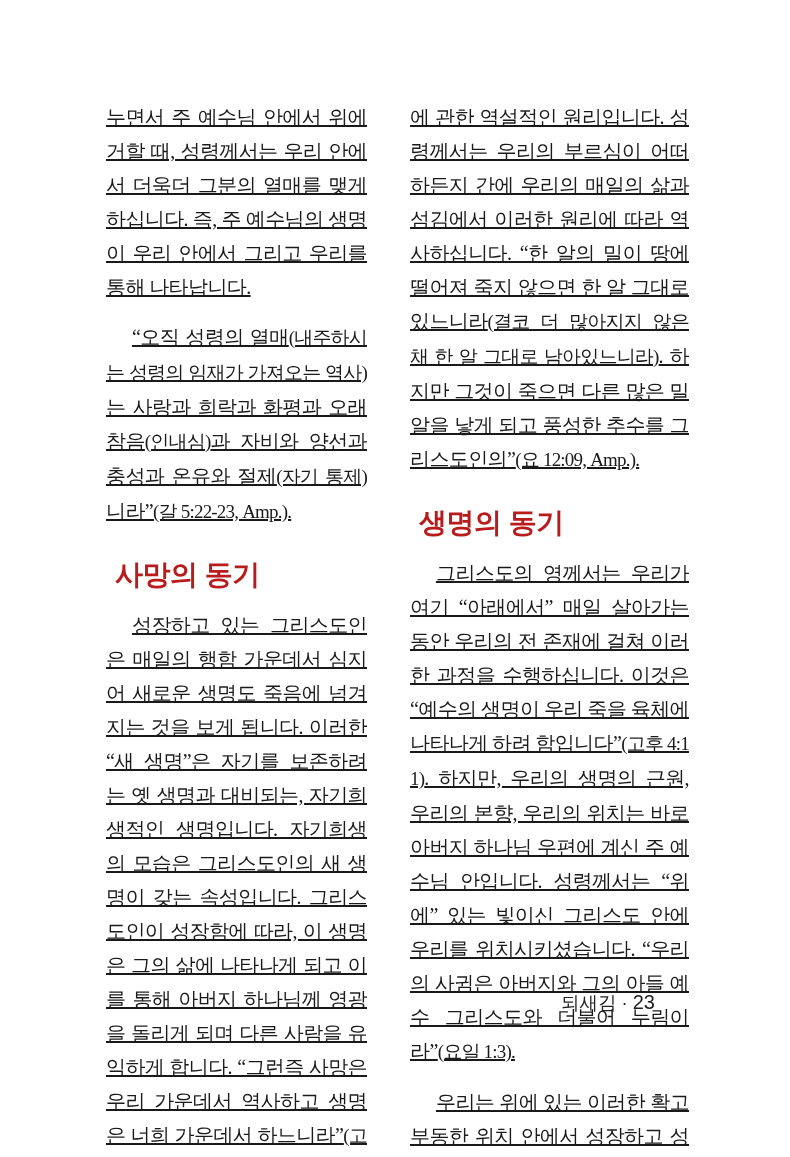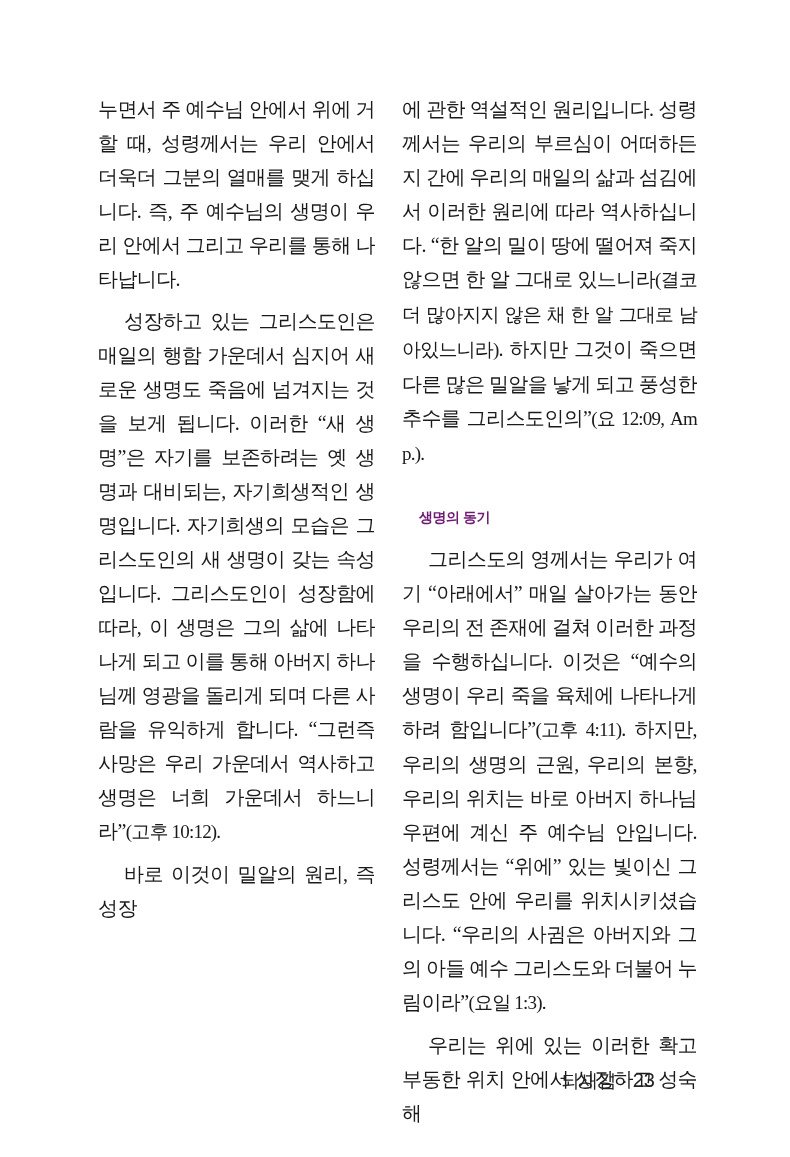--- a/index.html
+++ b/index.html
@@ -24,62 +24,65 @@
     position: absolute;
     left: 90px;
     top: 84px;
     display: flex;
     gap: 11px;
   }
   .column { }
   .column-left  { width: 293px; }
   .column-right { width: 311px; }
   .para {
-    margin: 8px;
+    margin: 16px;
     font-size: 20px;
     line-height: 34px;
     text-align: justify;
     word-break: break-all;
     letter-spacing: -0.6px;
+    text-decoration: underline;
   }
   .para.indent { text-indent: 26px; }
   .seg-small {
     font-size: 19px;
     letter-spacing: -0.8px;
   }
   .section-heading {
     font-family: "Liberation Sans", "DejaVu Sans", sans-serif;
-    font-size: 14px;
+    font-size: 28px;
     font-weight: 700;
     line-height: 34px;
-    color: #701a75;
+    color: #b91c1c;
     margin: 29px 0 3px 0;
     padding-left: 25px;
     text-align: left;
     letter-spacing: -0.5px;
   }
   .footer {
     position: absolute;
-    top: 1068px;
+    top: 990px;
     right: 135px;
     font-family: "Liberation Sans", "DejaVu Sans", sans-serif;
     font-size: 18.5px;
     color: #222222;
     white-space: nowrap;
   }
   .footer .separator { padding: 0 5px; }
   .footer .page-number { font-size: 20px; }
 </style>
 </head>
 <body style="background: rgb(255, 255, 255); color: rgb(26, 26, 26);">
 
 <div class="page">
   <div class="columns" id="columns-root">
       <div class="column column-left">
         <p class="para"><span class="seg">누면서 주 예수님 안에서 위에 거할 때, 성령께서는 우리 안에서 더욱더 그분의 열매를 맺게 하십니다. 즉, 주 예수님의 생명이 우리 안에서 그리고 우리를 통해 나타납니다.</span></p>
+        <p class="para indent"><span class="seg">“오직 성령의 열매</span><span class="seg seg-small">(내주하시는 성령의 임재가 가져오는 역사)</span><span class="seg">는 사랑과 희락과 화평과 오래 참음</span><span class="seg seg-small">(인내심)</span><span class="seg">과 자비와 양선과 충성과 온유와 절제</span><span class="seg seg-small">(자기 통제)</span><span class="seg">니라”</span><span class="seg seg-small">(갈 5:22-23, Amp.).</span></p>
+        <h2 class="section-heading">사망의 동기</h2>
         <p class="para indent"><span class="seg">성장하고 있는 그리스도인은 매일의 행함 가운데서 심지어 새로운 생명도 죽음에 넘겨지는 것을 보게 됩니다. 이러한 “새 생명”은 자기를 보존하려는 옛 생명과 대비되는, 자기희생적인 생명입니다. 자기희생의 모습은 그리스도인의 새 생명이 갖는 속성입니다. 그리스도인이 성장함에 따라, 이 생명은 그의 삶에 나타나게 되고 이를 통해 아버지 하나님께 영광을 돌리게 되며 다른 사람을 유익하게 합니다. “그런즉 사망은 우리 가운데서 역사하고 생명은 너희 가운데서 하느니라”</span><span class="seg seg-small">(고후 10:12).</span></p>
         <p class="para indent"><span class="seg">바로 이것이 밀알의 원리, 즉 성장</span></p>
       </div>
       <div class="column column-right">
         <p class="para"><span class="seg">에 관한 역설적인 원리입니다. 성령께서는 우리의 부르심이 어떠하든지 간에 우리의 매일의 삶과 섬김에서 이러한 원리에 따라 역사하십니다. “한 알의 밀이 땅에 떨어져 죽지 않으면 한 알 그대로 있느니라</span><span class="seg seg-small">(결코 더 많아지지 않은 채 한 알 그대로 남아있느니라)</span><span class="seg">. 하지만 그것이 죽으면 다른 많은 밀알을 낳게 되고 풍성한 추수를 그리스도인의”</span><span class="seg seg-small">(요 12:09, Amp.).</span></p>
         <h2 class="section-heading">생명의 동기</h2>
         <p class="para indent"><span class="seg">그리스도의 영께서는 우리가 여기 “아래에서” 매일 살아가는 동안 우리의 전 존재에 걸쳐 이러한 과정을 수행하십니다. 이것은 “예수의 생명이 우리 죽을 육체에 나타나게 하려 함입니다”</span><span class="seg seg-small">(고후 4:11)</span><span class="seg">. 하지만, 우리의 생명의 근원, 우리의 본향, 우리의 위치는 바로 아버지 하나님 우편에 계신 주 예수님 안입니다. 성령께서는 “위에” 있는 빛이신 그리스도 안에 우리를 위치시키셨습니다. “우리의 사귐은 아버지와 그의 아들 예수 그리스도와 더불어 누림이라”</span><span class="seg seg-small">(요일 1:3).</span></p>
         <p class="para indent"><span class="seg">우리는 위에 있는 이러한 확고부동한 위치 안에서 성장하고 성숙해</span></p>
       </div>
     </div>

